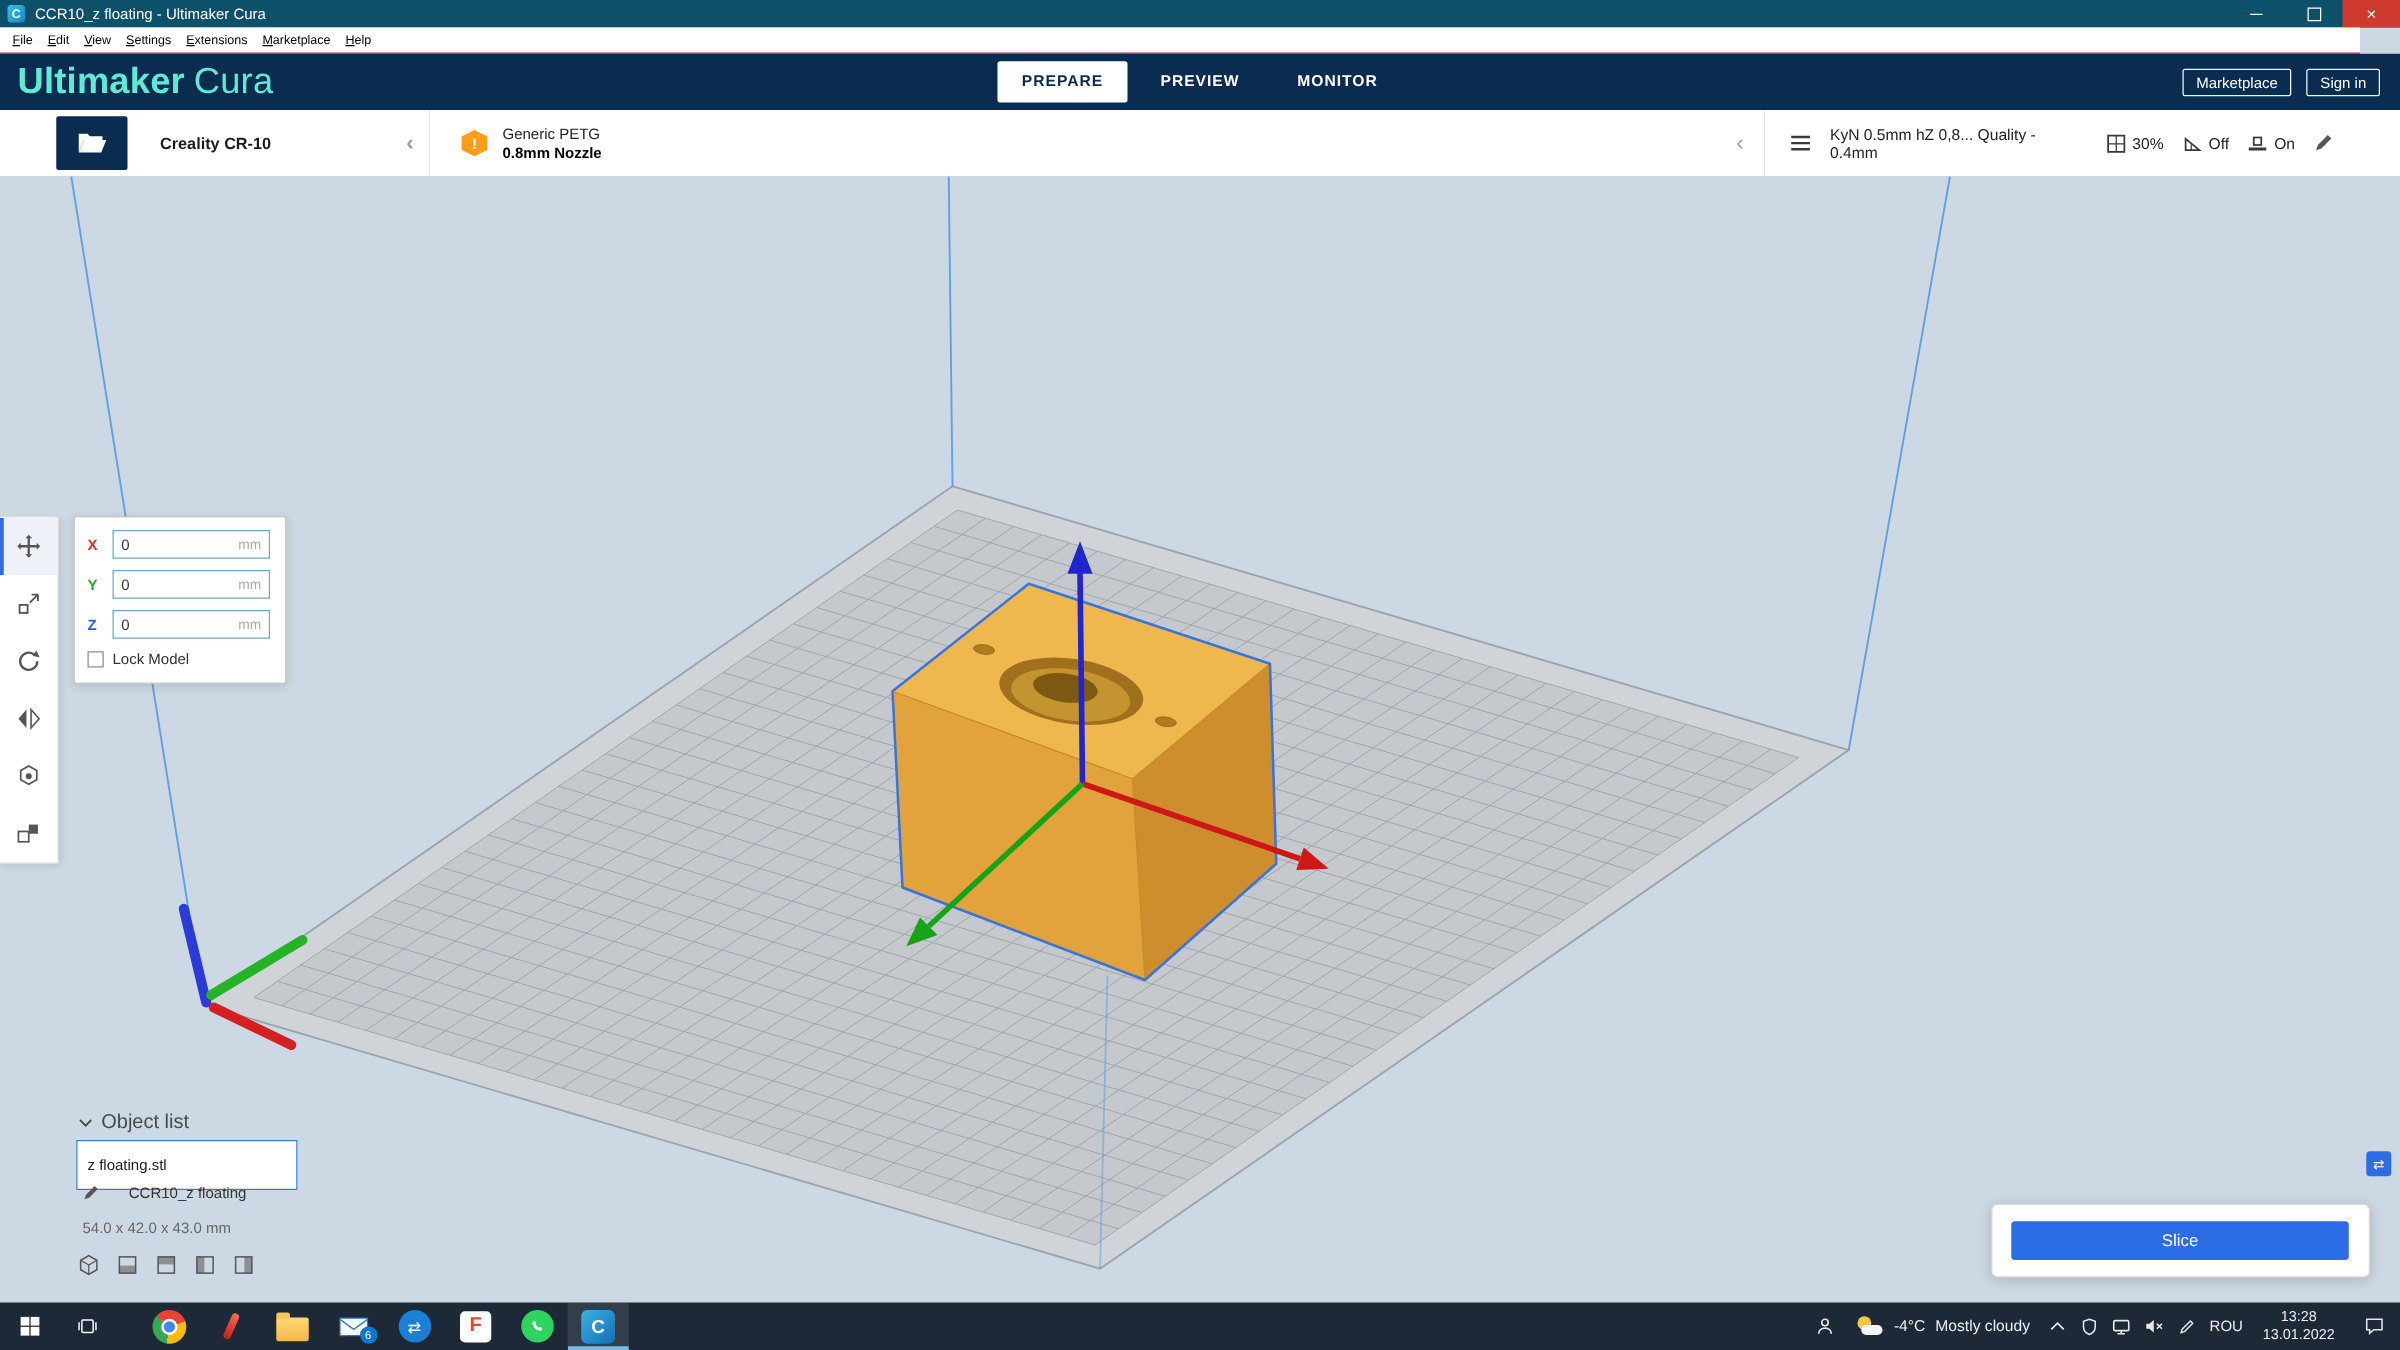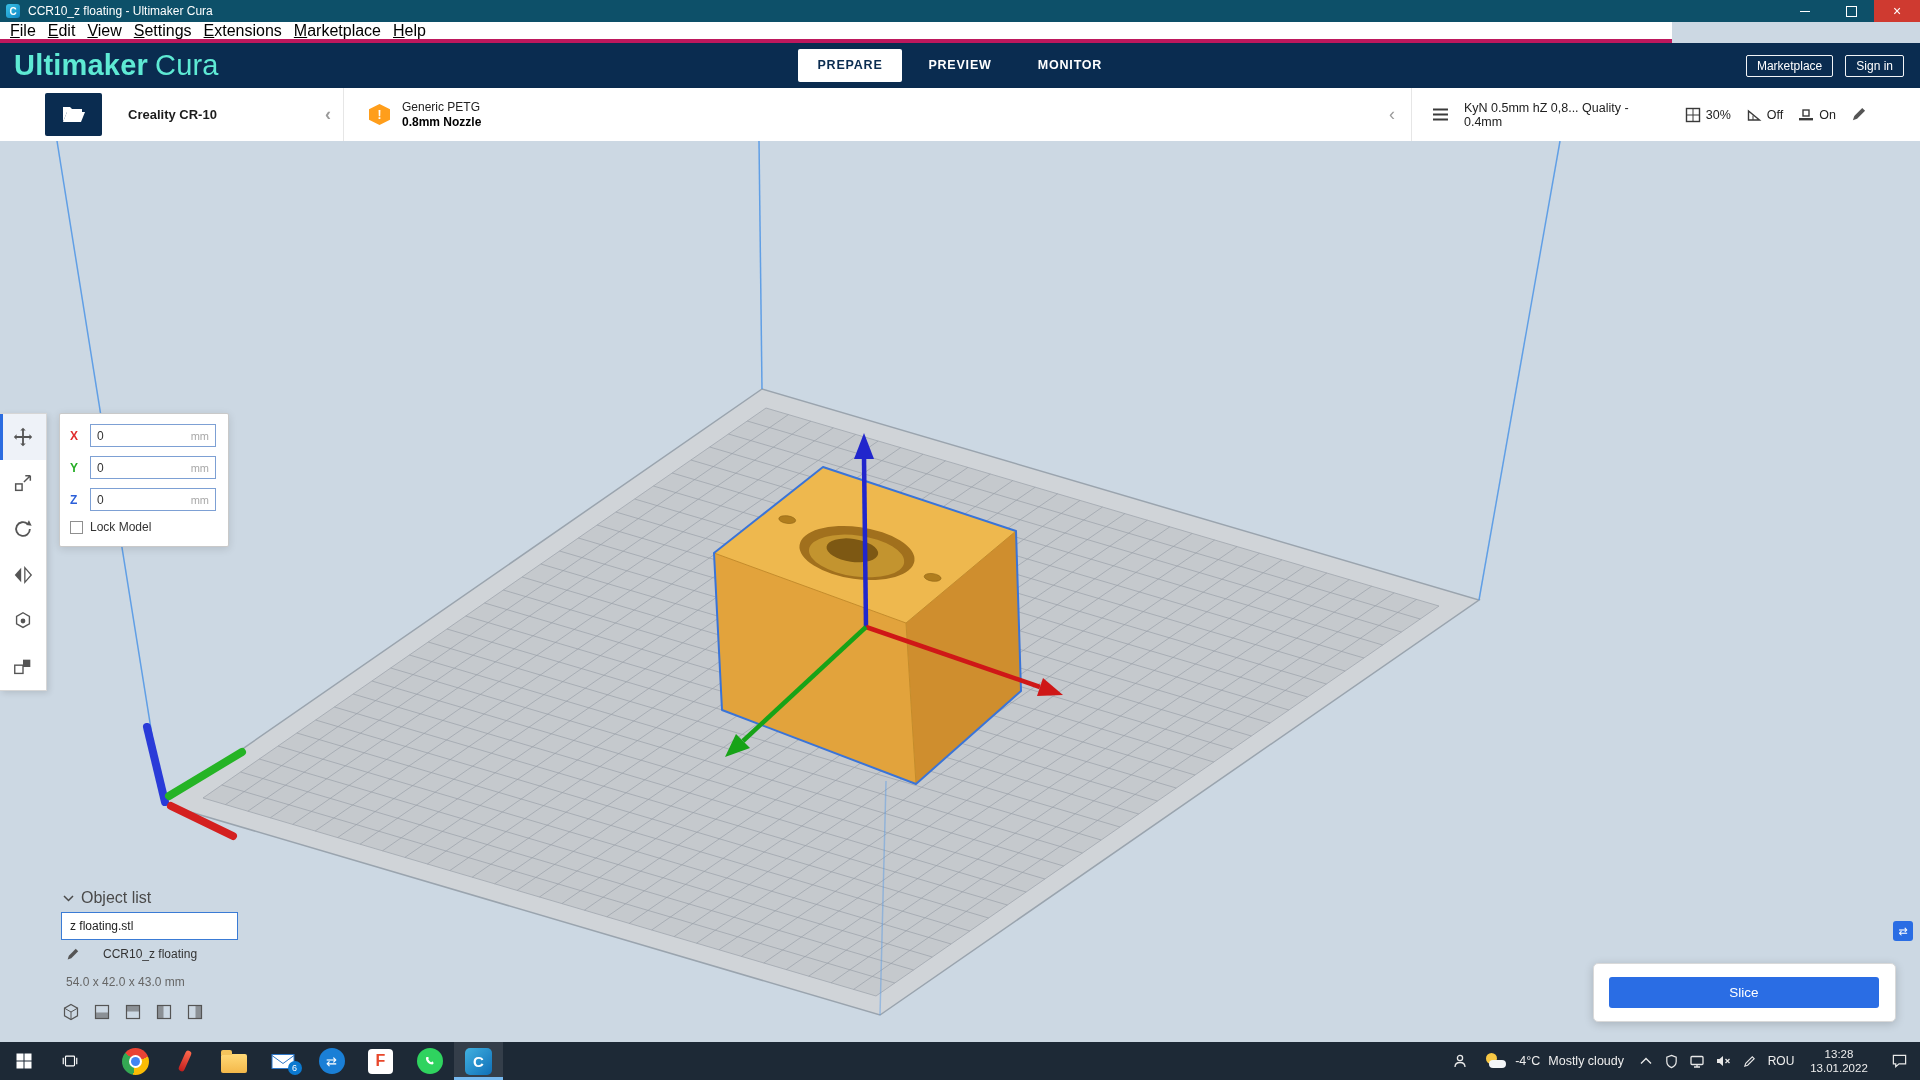--- a/index.html
+++ b/index.html
@@ -14,23 +14,23 @@
               background:linear-gradient(135deg,#38c2e6,#1186c4);color:#fff;font-size:10px;
               font-weight:bold;display:flex;align-items:center;justify-content:center}
   .tb-title{margin-left:8px}
   .tb-controls{margin-left:auto;display:flex;height:100%}
   .win-btn{width:46px;height:100%;display:flex;align-items:center;justify-content:center;color:#fff}
   .win-min-glyph{width:10px;height:1px;background:#fff}
   .win-max-glyph{width:9px;height:9px;border:1px solid #fff}
   .win-close{background:#cf3a30;font-size:14px}
 
   
-  .menubar{position:absolute;left:0;top:22px;width:1672px;height:21px;background:#fff;
-           border-bottom:4px solid #be185d;display:flex;align-items:center;padding-left:4px;
-           font-size:16px;color:#000;box-sizing:border-box}
+  .menubar{position:absolute;left:0;top:22px;width:1888px;height:21px;background:#fff;
+           border-bottom:1px solid #be185d;display:flex;align-items:center;padding-left:4px;
+           font-size:10px;color:#000;box-sizing:border-box}
   .menu-item{display:inline-block;padding:1px 6px}
   .menu-item::first-letter{text-decoration:underline}
 
   
   .header{position:absolute;left:0;top:43px;width:1920px;height:45px;background:#0a2c50}
   .logo{position:absolute;left:14px;top:0;height:45px;display:flex;align-items:center;
         color:#5eead4;font-size:29px;letter-spacing:.2px}
   .logo-bold{font-weight:bold}
   .logo-light{font-weight:300;margin-left:7px}
   .stage-tabs{position:absolute;left:50%;top:6px;transform:translateX(-50%);display:flex;gap:6px;height:33px}
@@ -78,21 +78,21 @@
   .axis-label{width:12px;font-size:12px;font-weight:bold}
   .axis-x{color:#e02d2d}.axis-y{color:#25ad25}.axis-z{color:#2b5fd9}
   .pos-input{flex:1;height:21px;border:1px solid #7da0d4;background:#fff;display:flex;
              align-items:center;justify-content:space-between;padding:0 6px;font-size:12px;color:#333}
   .pos-unit{color:#a8a8a8;font-size:11px}
   .lock-row{display:flex;align-items:center;gap:7px;margin-top:4px;font-size:12px;color:#333}
   .checkbox{width:13px;height:13px;border:1px solid #8f8f8f;background:#fff;box-sizing:border-box}
 
   .ol-header{position:absolute;left:63px;top:748px;display:flex;align-items:center;gap:7px;
              font-size:16px;color:#4a4a4a}
-  .ol-item{position:absolute;left:61px;top:771px;width:177px;height:28px;background:#fff;
+  .ol-item{position:absolute;left:61px;top:771px;width:177px;height:40px;background:#fff;
            border:1px solid #3a7bd5;display:flex;align-items:center;padding-left:8px;
            font-size:12px;color:#222;box-sizing:border-box}
   .ol-name{position:absolute;left:66px;top:806px;display:flex;align-items:center;gap:24px;
            font-size:12px;color:#333}
   .ol-dims{position:absolute;left:66px;top:834px;font-size:12px;color:#666}
   .ol-views{position:absolute;left:60px;top:860px;display:flex;gap:10px}
   .vbtn{width:21px;height:21px;display:flex;align-items:center;justify-content:center}
 
   .slice-card{position:absolute;left:1593px;top:822px;width:301px;height:57px;background:#fff;
               border:1px solid #d9d9d9;border-radius:5px;box-shadow:0 2px 10px rgba(0,0,0,.18)}

